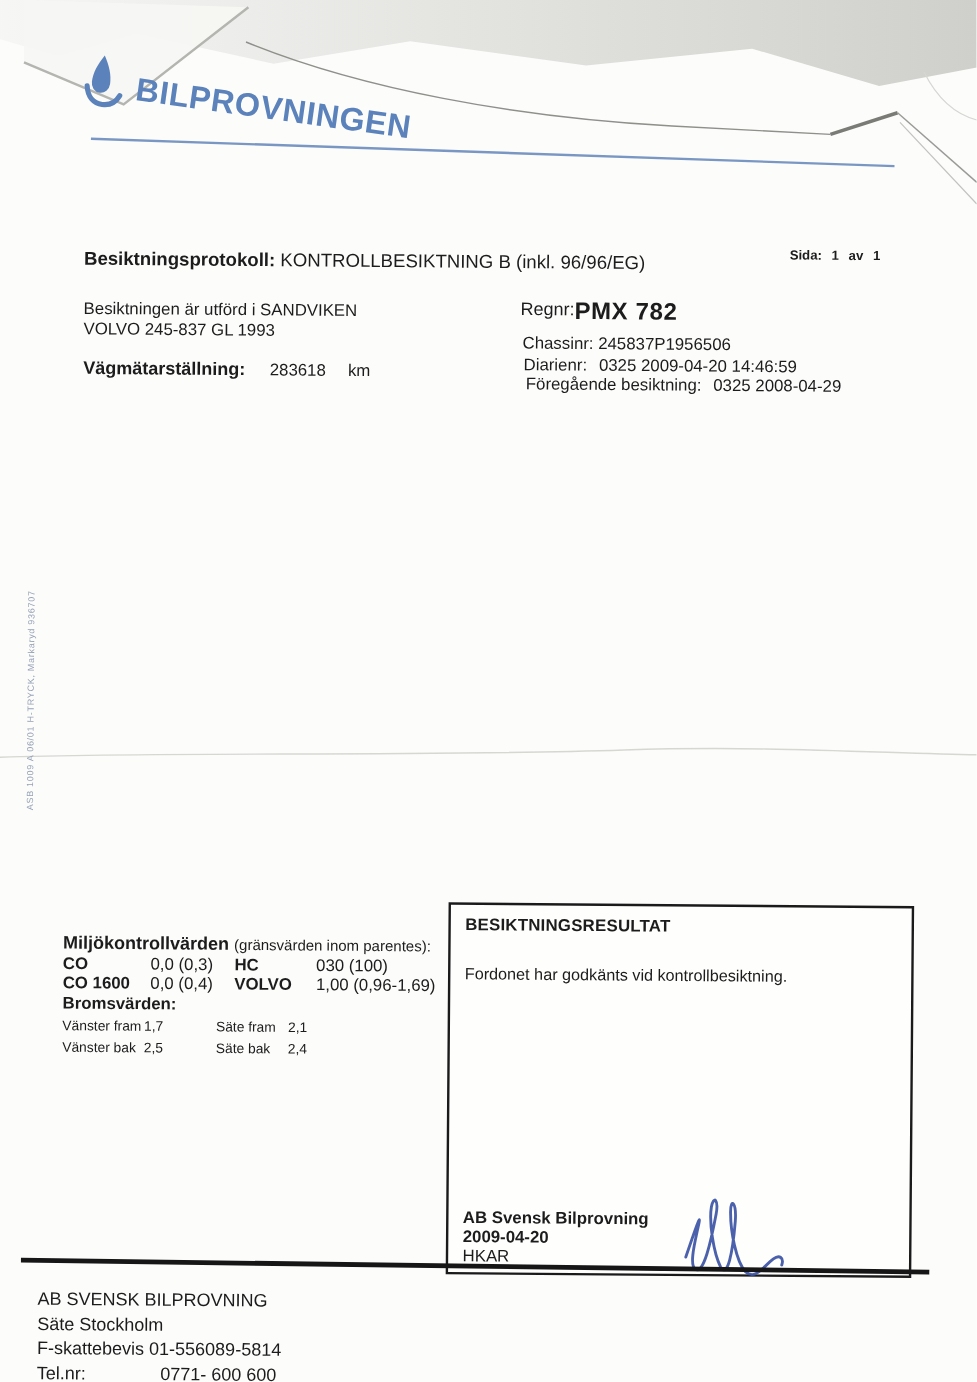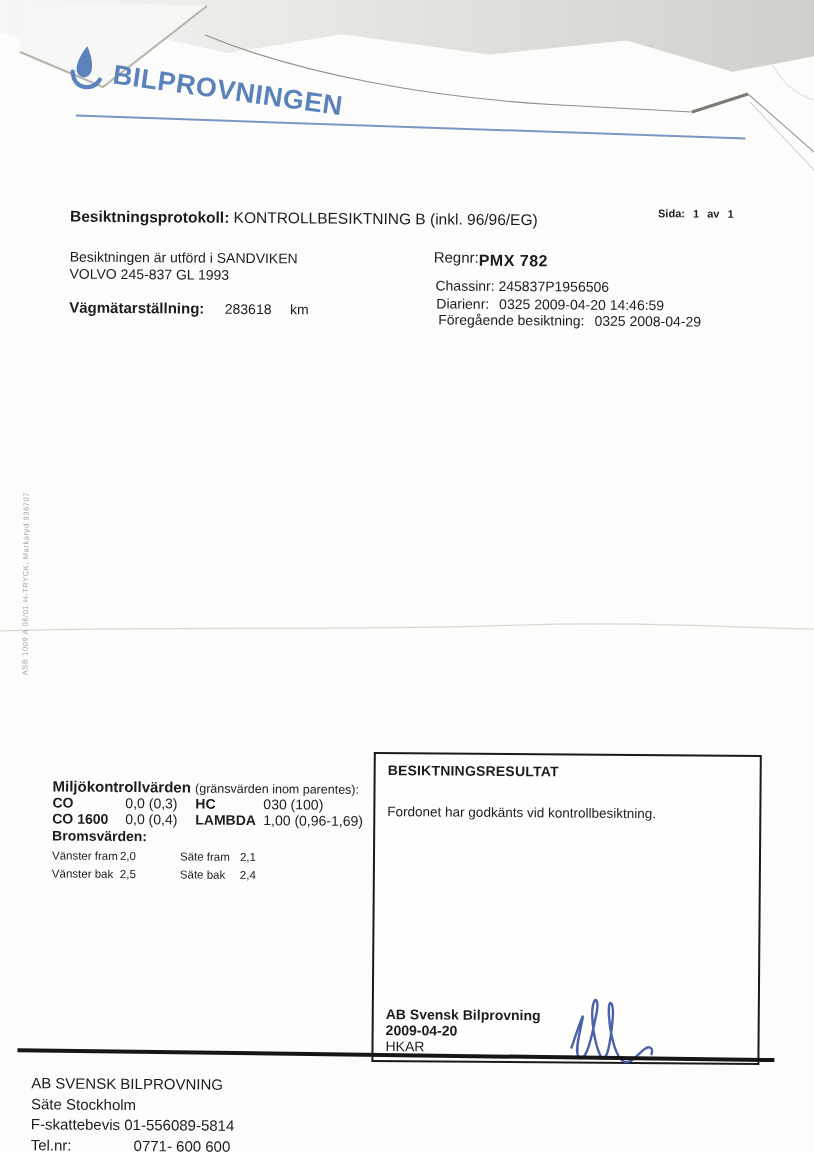--- a/index.html
+++ b/index.html
@@ -19,21 +19,21 @@
   #logo-text{font-size:27px;font-weight:bold;letter-spacing:.5px;margin-left:10px;margin-top:12px;}
   #logo-rule{left:75px;top:117px;width:670px;height:2px;transform:rotate(1.5deg);transform-origin:left top;}
   
   .t15{font-size:15px;} .t14{font-size:14px;}
   #sida{left:658px;top:205px;font-size:11px;font-weight:600;word-spacing:5px;}
   #protocol{left:70px;top:210px;font-size:15.5px;}
   #performed{left:70px;top:251px;}
   #vehicle{left:70px;top:268px;}
   #odometer{left:70px;top:301px;}
   #regnr{left:434px;top:248px;}
-  #regnr .big{font-size:16px;font-weight:bold;letter-spacing:.5px;}
+  #regnr .big{font-size:20px;font-weight:bold;letter-spacing:.5px;}
   #chassinr{left:436px;top:277px;}
   #diarienr{left:437px;top:295px;}
   #previous{left:439px;top:311px;}
   
   #side-note{left:24px;top:678px;transform:rotate(-90deg);transform-origin:top left;
     font-size:7.5px;color:#8593ab;letter-spacing:.6px;white-space:nowrap;opacity:.85;}
   
   #env{left:57px;top:780px;width:330px;}
   #env-title{font-size:15px;}
   #env-sub{font-size:12.5px;font-weight:normal;}
@@ -123,27 +123,27 @@
       </div>
       <div class="env-row">
         <span class="b">CO</span>
         <span>0,0  (0,3)</span>
         <span class="b">HC</span>
         <span>030  (100)</span>
       </div>
       <div class="env-row">
         <span class="b">CO 1600</span>
         <span>0,0  (0,4)</span>
-        <span class="b">LAMBDA</span>
+        <span class="b">VOLVO</span>
         <span>1,00  (0,96-1,69)</span>
       </div>
       <div id="brake-title" class="b">Bromsvärden:</div>
       <div class="brake-row">
         <span>Vänster fram</span>
-        <span>2,0</span>
+        <span>1,7</span>
         <span>Säte fram</span>
         <span>2,1</span>
       </div>
       <div class="brake-row">
         <span>Vänster bak</span>
         <span>2,5</span>
         <span>Säte bak</span>
         <span>2,4</span>
       </div>
     </div>

